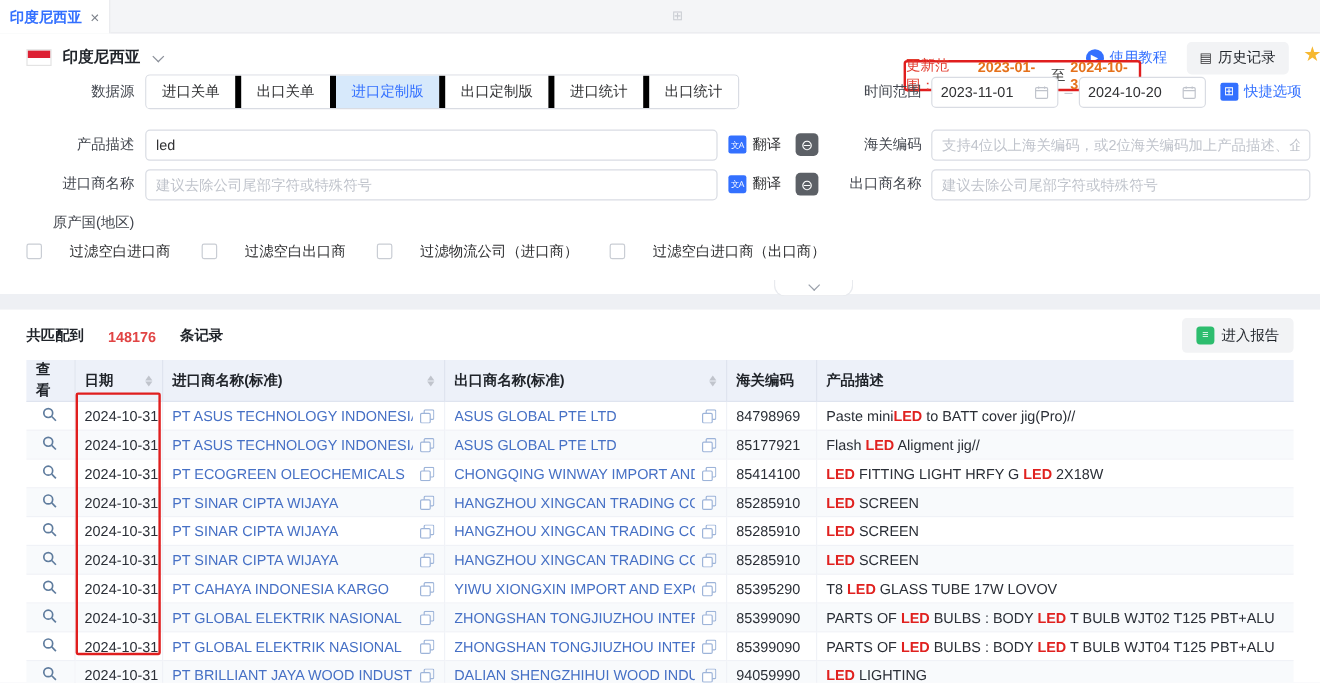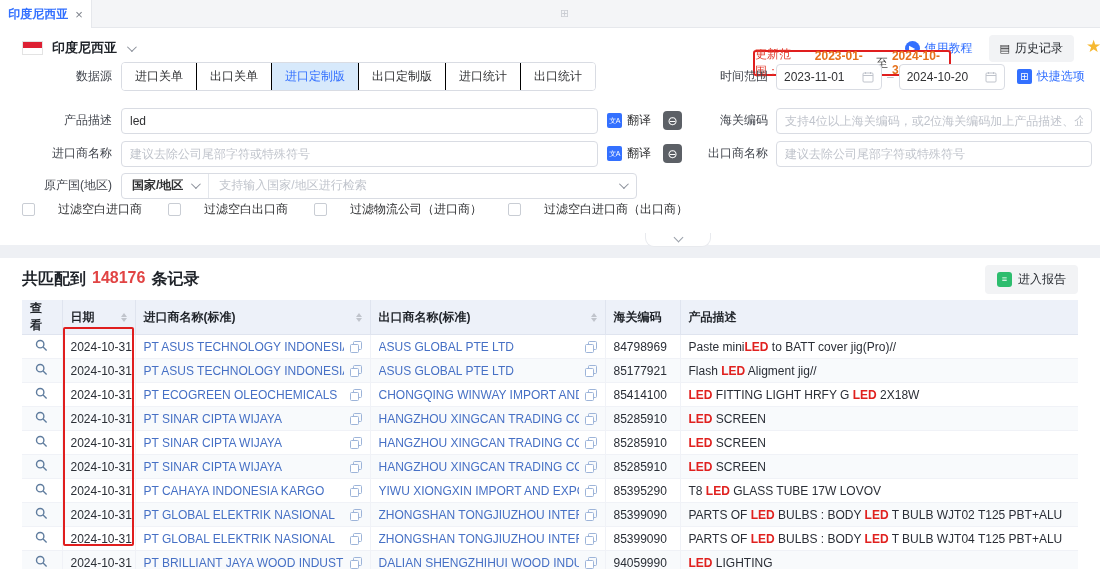--- a/index.html
+++ b/index.html
@@ -35,21 +35,21 @@
   .update-box .umid { color:#4a4a4a; }
 
   .frow { position:absolute; left:16px; right:0; height:27px; display:flex; align-items:center; }
   .flabel { width:96px; text-align:right; font-size:12px; color:#42464e; flex:none; }
   .fcontent { margin-left:9px; display:flex; align-items:center; }
   .rgroup { position:absolute; left:690px; top:0; height:27px; display:flex; align-items:center; }
   .rlabel { width:62px; text-align:right; font-size:12px; color:#42464e; flex:none; }
   .rcontent { margin-left:8px; display:flex; align-items:center; }
 
   .seggroup { display:flex; border:1px solid #d9dce3; border-radius:4px; overflow:hidden; }
-  .seg { padding:5px 13px; font-size:12px; color:#303133; background:#fff; border:none; border-left:1px solid #000000; cursor:pointer; font-family:inherit; white-space:nowrap; }
+  .seg { padding:5px 13px; font-size:12px; color:#303133; background:#fff; border:none; border-left:5px solid #000000; cursor:pointer; font-family:inherit; white-space:nowrap; }
   .seg:first-child { border-left:none; }
   .seg.active { background:#d7e9fb; color:#3370ff; }
 
   .inp { height:26px; border:1px solid #d9dce3; border-radius:4px; font-size:12px; padding:0 8px; color:#303133; font-family:inherit; background:#fff; }
   .inp::placeholder { color:#c0c4cc; }
   .inp-product { width:477px; }
   .inp-right { width:316px; }
   .date-input { width:106px; height:26px; border:1px solid #d9dce3; border-radius:4px; display:flex; align-items:center; padding:0 7px; gap:4px; background:#fff; }
   .date-input .dval { font-size:12px; color:#303133; flex:1; }
   .date-sep { margin:0 5px; color:#b9bec7; font-size:12px; }
@@ -72,21 +72,21 @@
   .cbitem { display:flex; align-items:center; gap:23px; cursor:pointer; }
   .cbbox { width:13px; height:13px; border:1px solid #c9cdd4; border-radius:2px; background:#fff; }
   .cblbl { font-size:12px; color:#303133; }
 
   .collapse-handle { position:absolute; left:645px; top:205px; width:66px; height:14px; background:#fff; border:1px solid #e8eaee; border-top:none; border-radius:0 0 9px 9px; display:flex; align-items:flex-start; justify-content:center; cursor:pointer; z-index:5; }
   .collapse-handle .chev { transform:rotate(45deg); margin:1px 0 0 0; border-color:#9aa0aa; }
 
   
   .results-card { position:absolute; top:258px; left:0; width:1100px; height:311px; background:#fff; }
   .results-bar { position:absolute; top:6px; left:22px; right:22px; height:30px; display:flex; align-items:center; }
-  .res-text { font-size:16px; font-weight:700; color:#1f2329; display:flex; gap:6px; align-items:flex-start; }
+  .res-text { font-size:12px; font-weight:700; color:#1f2329; display:flex; gap:20px; align-items:flex-end; }
   .res-count { color:#e14444; }
   .report-btn { margin-left:auto; display:flex; align-items:center; gap:6px; background:#f2f3f5; border-radius:4px; padding:6px 12px; cursor:pointer; }
   .report-btn .rbadge { width:15px; height:15px; background:#2dbd6e; border-radius:3px; color:#fff; font-size:9px; display:flex; align-items:center; justify-content:center; }
   .report-btn .rlbl2 { font-size:12px; color:#1f2329; }
 
   table.grid { position:absolute; top:42px; left:22px; width:1056px; border-collapse:collapse; table-layout:fixed; }
   table.grid th { background:#edf1f9; font-size:12px; font-weight:700; color:#1f2329; height:26px; text-align:left; padding:0 8px; border-right:1px solid #dfe4ef; border-bottom:1px solid #dfe4ef; }
   table.grid th:last-child { border-right:none; }
   table.grid td { height:24px; font-size:12px; color:#2a2e36; padding:0 8px; border-right:1px solid #f0f2f7; border-bottom:1px solid #f0f2f7; white-space:nowrap; overflow:hidden; }
   table.grid td:last-child { border-right:none; }
@@ -219,30 +219,20 @@
       <div class="rgroup">
         <span class="rlabel">出口商名称</span>
         <div class="rcontent">
           <input class="inp inp-right" placeholder="建议去除公司尾部字符或特殊符号" style="">
         </div>
       </div>
     </div>
 
     <div class="frow" style="top:144px;">
       <span class="flabel">原产国(地区)</span>
-      <div class="fcontent">
-        <div class="origin-ctl">
-          <span class="origin-sel">
-            <span>国家/地区</span>
-            <span class="chev" style="margin-left:0;"></span>
-          </span>
-          <span class="origin-ph">支持输入国家/地区进行检索</span>
-          <span class="chev origin-chev"></span>
-        </div>
-      </div>
     </div>
 
     <div class="cbrow" style="top:173px;">
         <label class="cbitem">
           <span class="cbbox"></span>
           <span class="cblbl">过滤空白进口商</span>
         </label>
         <label class="cbitem">
           <span class="cbbox"></span>
           <span class="cblbl">过滤空白出口商</span>

